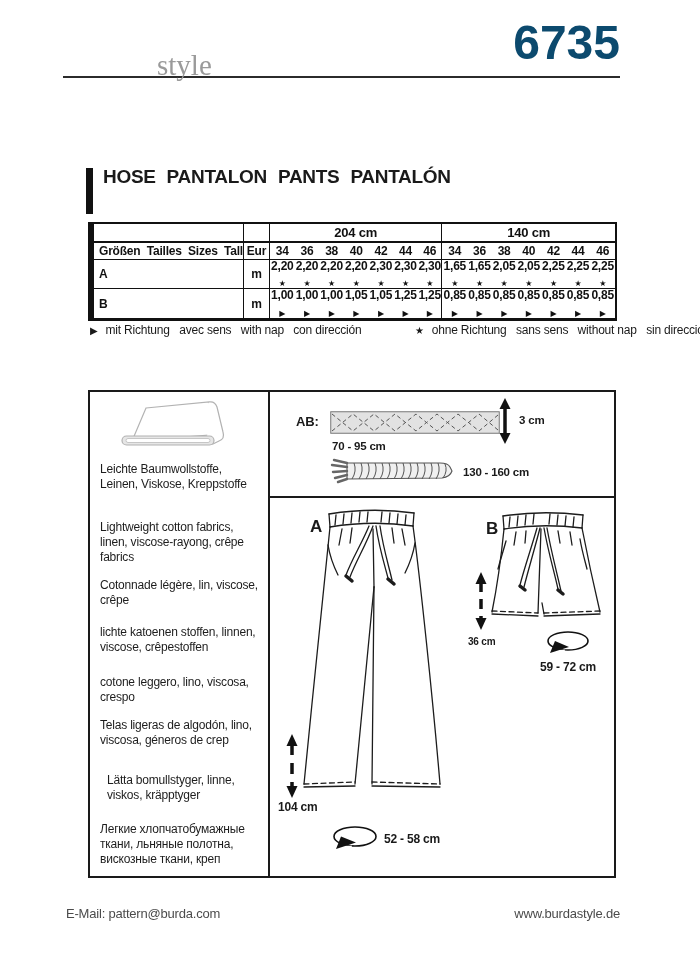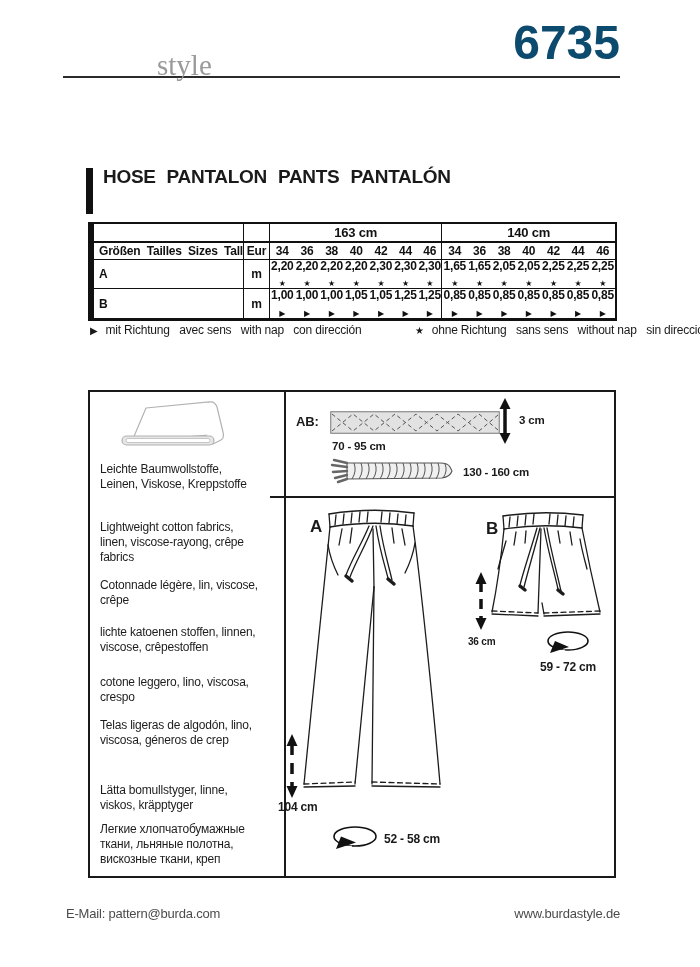--- a/index.html
+++ b/index.html
@@ -37,21 +37,21 @@
   .val .mk  { font-size:8px; margin-top:1px; }
 
   
   .legend-item { position:absolute; top:323px; font-size:12px; white-space:pre; }
   .legend-left { left:90px; }
   .legend-right { left:415px; }
   .legend-item .sym { font-size:10px; margin-right:8px; }
 
   
   .main-box { position:absolute; left:88px; top:390px; width:528px; height:488px; border:2px solid #1a1a1a; background:#fff; }
-  .fabric-col { position:absolute; left:0; top:0; width:196px; height:100%; border-right:2px solid #1a1a1a; }
+  .fabric-col { position:absolute; left:0; top:0; width:180px; height:100%; border-right:2px solid #1a1a1a; }
   .fab { position:absolute; left:10px; width:160px; font-size:12px; line-height:15px; color:#1d1d1d; }
   .bolt { position:absolute; left:26px; top:6px; }
 
   .notions-box { position:absolute; left:180px; top:0; right:0; height:106px; border-bottom:2px solid #1a1a1a; }
   .ab-label { position:absolute; left:26px; top:22px; font-size:13px; font-weight:bold; }
   .elastic { position:absolute; left:60px; top:19px; }
   .elastic-width { position:absolute; left:62px; top:48px; font-size:11.5px; font-weight:bold; }
   .arrow-3 { position:absolute; left:227px; top:6px; }
   .elastic-height { position:absolute; left:249px; top:22px; font-size:11.5px; font-weight:bold; }
   .cord { position:absolute; left:60px; top:66px; }
@@ -93,21 +93,21 @@
   <div class="header-rule"></div>
   <div class="logo-sub">style</div>
   <div class="pattern-number">6735</div>
 
   <div class="title-bar"></div>
   <div class="doc-title">HOSE PANTALON PANTS PANTALÓN</div>
 
   <div id="yardage-table">
       <div class="tc r1 br"></div>
       <div class="tc r1 br"></div>
-      <div class="tc r1 grp br" style="grid-column: span 7;">163 cm</div>
+      <div class="tc r1 grp br" style="grid-column: span 7;">204 cm</div>
       <div class="tc r1 grp" style="grid-column: span 7;">140 cm</div>
       <div class="tc r2 br left bold" style="white-space: pre;">Größen  Tailles  Sizes  Tallas</div>
       <div class="tc r2 br bold">Eur</div>
       <div class="tc r2 bold">34</div>
       <div class="tc r2 bold">36</div>
       <div class="tc r2 bold">38</div>
       <div class="tc r2 bold">40</div>
       <div class="tc r2 bold">42</div>
       <div class="tc r2 bold">44</div>
       <div class="tc r2 bold br">46</div>
@@ -248,21 +248,21 @@
         <rect x="6" y="38" width="92" height="9" rx="4.5" fill="#e6e6e6" stroke="#b2b2b2" stroke-width="1.2"></rect>
         <rect x="10" y="40.5" width="84" height="4" rx="2" fill="#ffffff" stroke="#c6c6c6" stroke-width="1"></rect>
       </svg>
       <div id="fabric-list">
           <div class="fab" style="top: 70px;">Leichte Baumwollstoffe, Leinen, Viskose, Kreppstoffe</div>
           <div class="fab" style="top: 128px;">Lightweight cotton fabrics, linen, viscose-rayong, crêpe fabrics</div>
           <div class="fab" style="top: 186px;">Cotonnade légère, lin, viscose, crêpe</div>
           <div class="fab" style="top: 233px;">lichte katoenen stoffen, linnen, viscose, crêpestoffen</div>
           <div class="fab" style="top: 283px;">cotone leggero, lino, viscosa, crespo</div>
           <div class="fab" style="top: 326px;">Telas ligeras de algodón, lino, viscosa, géneros de crep</div>
-          <div class="fab" style="top: 391px;">Lätta bomullstyger, linne, viskos, kräpptyger</div>
+          <div class="fab" style="top: 381px; margin-left: 7px;">Lätta bomullstyger, linne, viskos, kräpptyger</div>
           <div class="fab" style="top: 430px;">Легкие хлопчатобумажные  ткани, льняные полотна, вискозные ткани, креп</div>
         </div>
     </div>
 
     <div class="notions-box">
       <div class="ab-label">AB:</div>
       <svg class="elastic" width="170" height="23" viewBox="0 0 170 23">
         <rect x="0.75" y="0.75" width="168.5" height="21.5" fill="#e2e2e2" stroke="#777" stroke-width="1"></rect>
         <polyline points="2,20 23,3 44,20 65,3 86,20 107,3 128,20 149,3 168,19" fill="none" stroke="#555" stroke-width="1" stroke-dasharray="4 3"></polyline>
         <polyline points="2,3 23,20 44,3 65,20 86,3 107,20 128,3 149,20 168,4" fill="none" stroke="#555" stroke-width="1" stroke-dasharray="4 3"></polyline>

